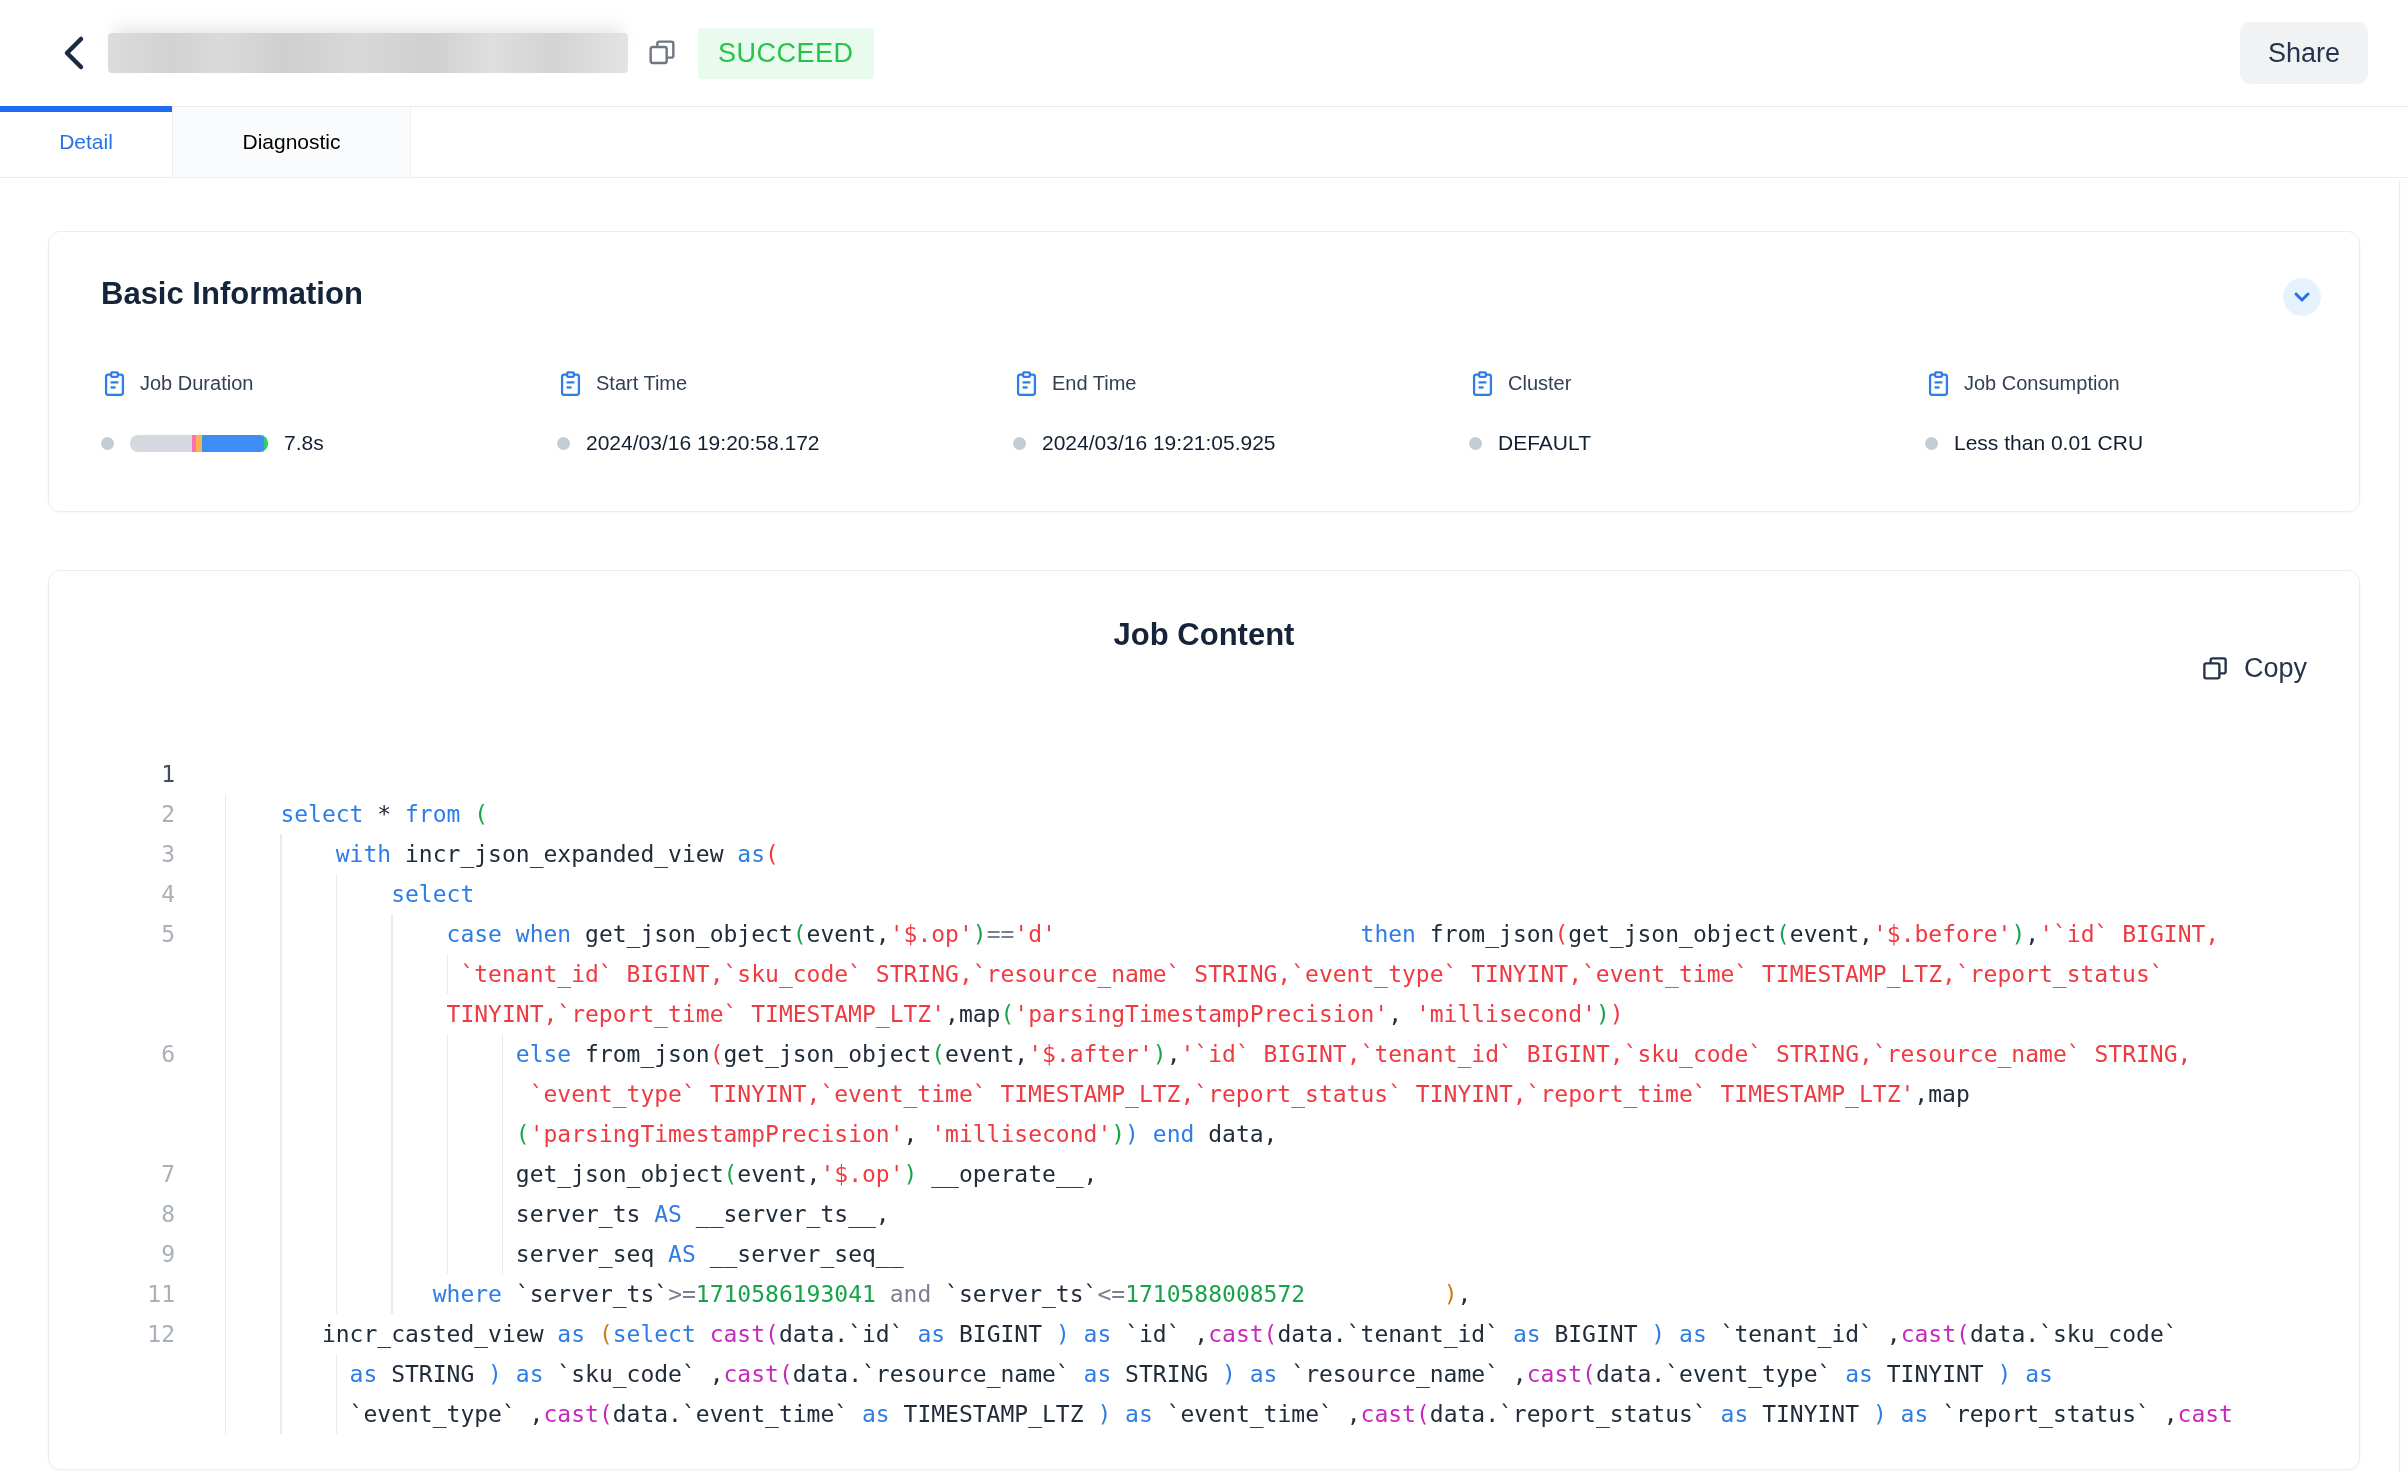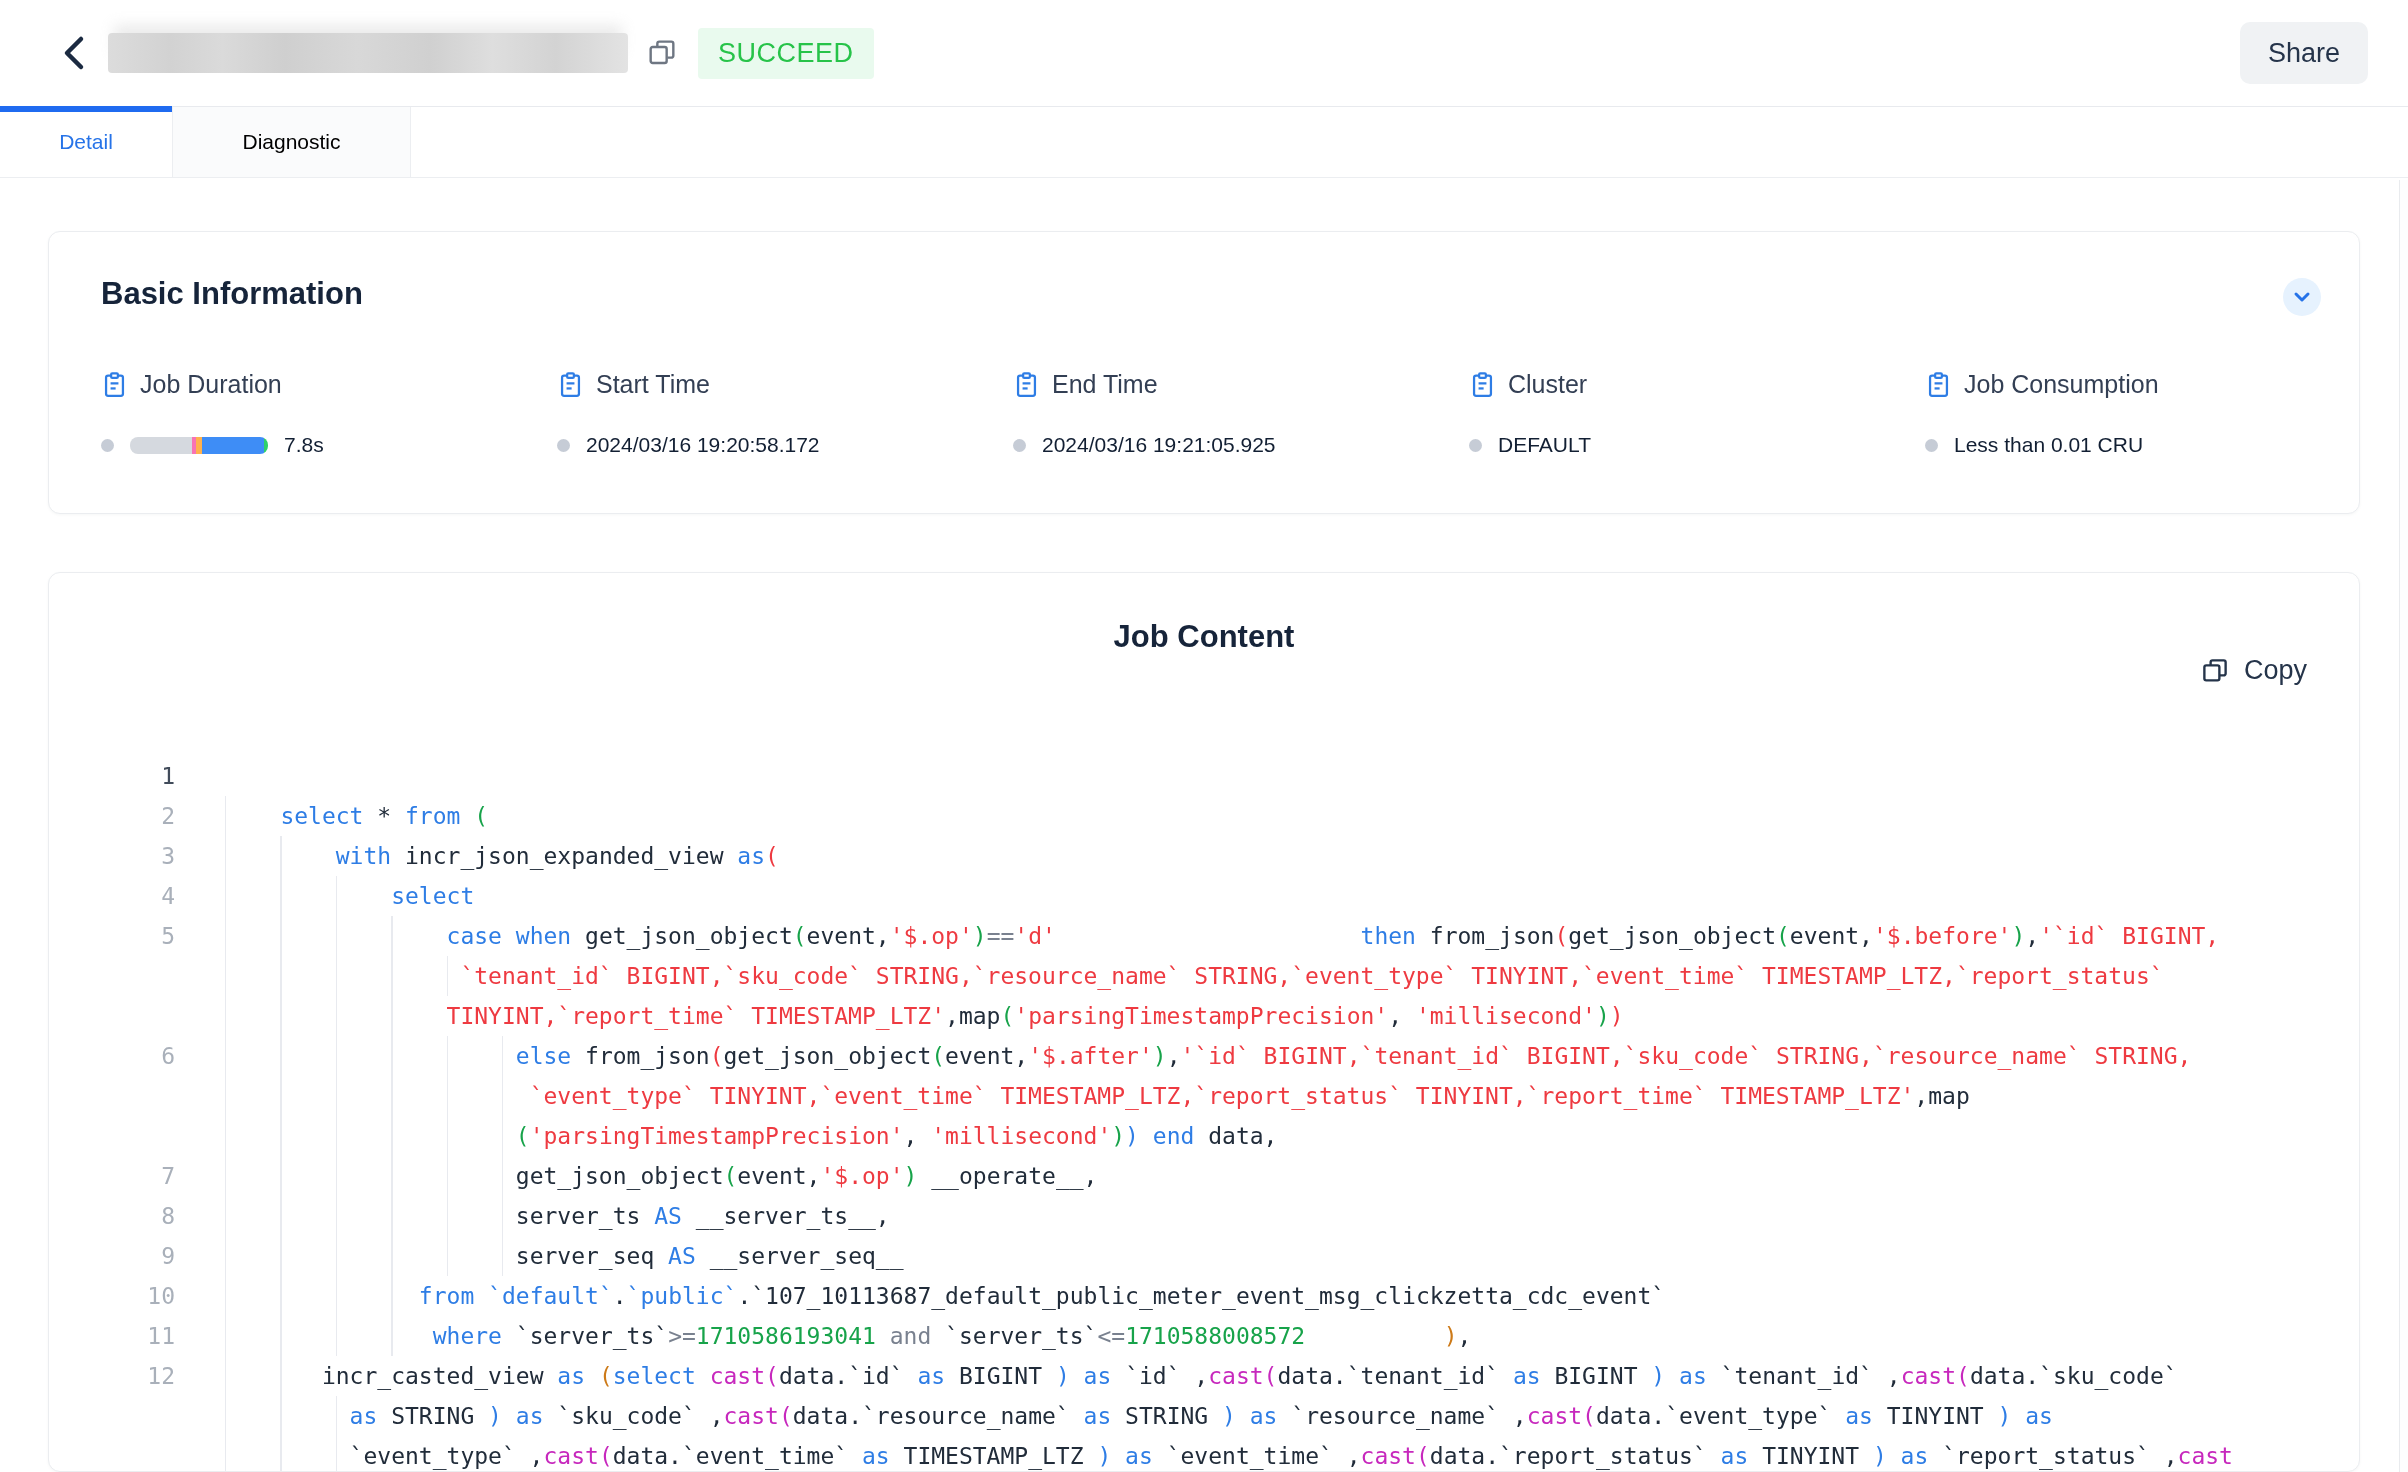--- a/index.html
+++ b/index.html
@@ -30,21 +30,21 @@
   .card { margin:0 48px; background:#ffffff; border:1px solid #ebedf0; border-radius:12px;
     box-shadow:0 1px 3px rgba(30,40,60,.04); }
   .card-basic { margin-top:53px; padding:44px 52px 56px; position:relative; }
   .card-title { font-size:31px; font-weight:bold; color:#16243a; }
   .collapse-btn { position:absolute; right:38px; top:46px; width:38px; height:38px; border-radius:50%;
     background:#e6f2fe; display:flex; align-items:center; justify-content:center; cursor:pointer; }
 
   .fields { display:flex; margin-top:58px; }
   .field { width:456px; }
   .field:last-child { width:auto; }
-  .field-label { display:flex; align-items:center; gap:12px; font-size:25px; color:#333f54; }
+  .field-label { display:flex; align-items:center; gap:12px; font-size:20px; color:#333f54; }
   .field-value { display:flex; align-items:center; gap:16px; margin-top:34px; font-size:21px; font-weight:500; color:#121f33; }
   .dot { width:13px; height:13px; border-radius:50%; background:#c6ccd6; flex:0 0 auto; }
   .duration-bar { width:138px; height:17px; border-radius:8px; overflow:hidden; display:flex; }
   .duration-bar div { height:100%; }
 
   
   .card-job { margin-top:58px; padding:46px 52px 40px; height:900px; overflow:hidden; }
   .job-head { display:flex; align-items:center;flex-direction:column; }
   .copy-btn { margin-left:auto; display:flex; align-items:center; gap:14px; font-size:27px; color:#25344a; cursor:pointer; }
 
@@ -275,24 +275,20 @@
       </div>
       <div class="code-row">
         <span class="ln">8</span>
         <span class="lcode"><span class="indent" style="width: 21ch;"></span><span class="tk-id">server_ts </span><span class="tk-kw">AS </span><span class="tk-id">__server_ts__,</span></span>
       </div>
       <div class="code-row">
         <span class="ln">9</span>
         <span class="lcode"><span class="indent" style="width: 21ch;"></span><span class="tk-id">server_seq </span><span class="tk-kw">AS </span><span class="tk-id">__server_seq__</span></span>
       </div>
       <div class="code-row">
-        <span class="ln">10</span>
-        <span class="lcode"><span class="indent" style="width: 14ch;"></span><span class="tk-kw">from </span><span class="tk-kw">`default`</span><span class="tk-id">.</span><span class="tk-kw">`public`</span><span class="tk-id">.</span><span class="tk-id">`107_10113687_default_public_meter_event_msg_clickzetta_cdc_event`</span></span>
-      </div>
-      <div class="code-row">
         <span class="ln">11</span>
         <span class="lcode"><span class="indent" style="width: 15ch;"></span><span class="tk-kw">where </span><span class="tk-id">`server_ts`</span><span class="tk-op">&gt;=</span><span class="tk-num">1710586193041</span><span class="tk-op"> and </span><span class="tk-id">`server_ts`</span><span class="tk-op">&lt;=</span><span class="tk-num">1710588008572</span><span class="tk-id">          </span><span class="tk-pgold">)</span><span class="tk-id">,</span></span>
       </div>
       <div class="code-row">
         <span class="ln">12</span>
         <span class="lcode"><span class="indent" style="width: 7ch;"></span><span class="tk-id">incr_casted_view </span><span class="tk-kw">as </span><span class="tk-pgold">(</span><span class="tk-kw">select </span><span class="tk-fn">cast</span><span class="tk-pmag">(</span><span class="tk-id">data.`id`</span><span class="tk-kw"> as </span><span class="tk-id">BIGINT </span><span class="tk-pblue">)</span><span class="tk-kw"> as </span><span class="tk-id">`id` ,</span><span class="tk-fn">cast</span><span class="tk-pmag">(</span><span class="tk-id">data.`tenant_id`</span><span class="tk-kw"> as </span><span class="tk-id">BIGINT </span><span class="tk-pblue">)</span><span class="tk-kw"> as </span><span class="tk-id">`tenant_id` ,</span><span class="tk-fn">cast</span><span class="tk-pmag">(</span><span class="tk-id">data.`sku_code`</span></span>
       </div>
       <div class="code-row">
         <span class="ln"></span>
         <span class="lcode"><span class="indent" style="width: 9ch;"></span><span class="tk-kw">as </span><span class="tk-id">STRING </span><span class="tk-pblue">)</span><span class="tk-kw"> as </span><span class="tk-id">`sku_code` ,</span><span class="tk-fn">cast</span><span class="tk-pmag">(</span><span class="tk-id">data.`resource_name`</span><span class="tk-kw"> as </span><span class="tk-id">STRING </span><span class="tk-pblue">)</span><span class="tk-kw"> as </span><span class="tk-id">`resource_name` ,</span><span class="tk-fn">cast</span><span class="tk-pmag">(</span><span class="tk-id">data.`event_type`</span><span class="tk-kw"> as </span><span class="tk-id">TINYINT </span><span class="tk-pblue">)</span><span class="tk-kw"> as</span></span>

